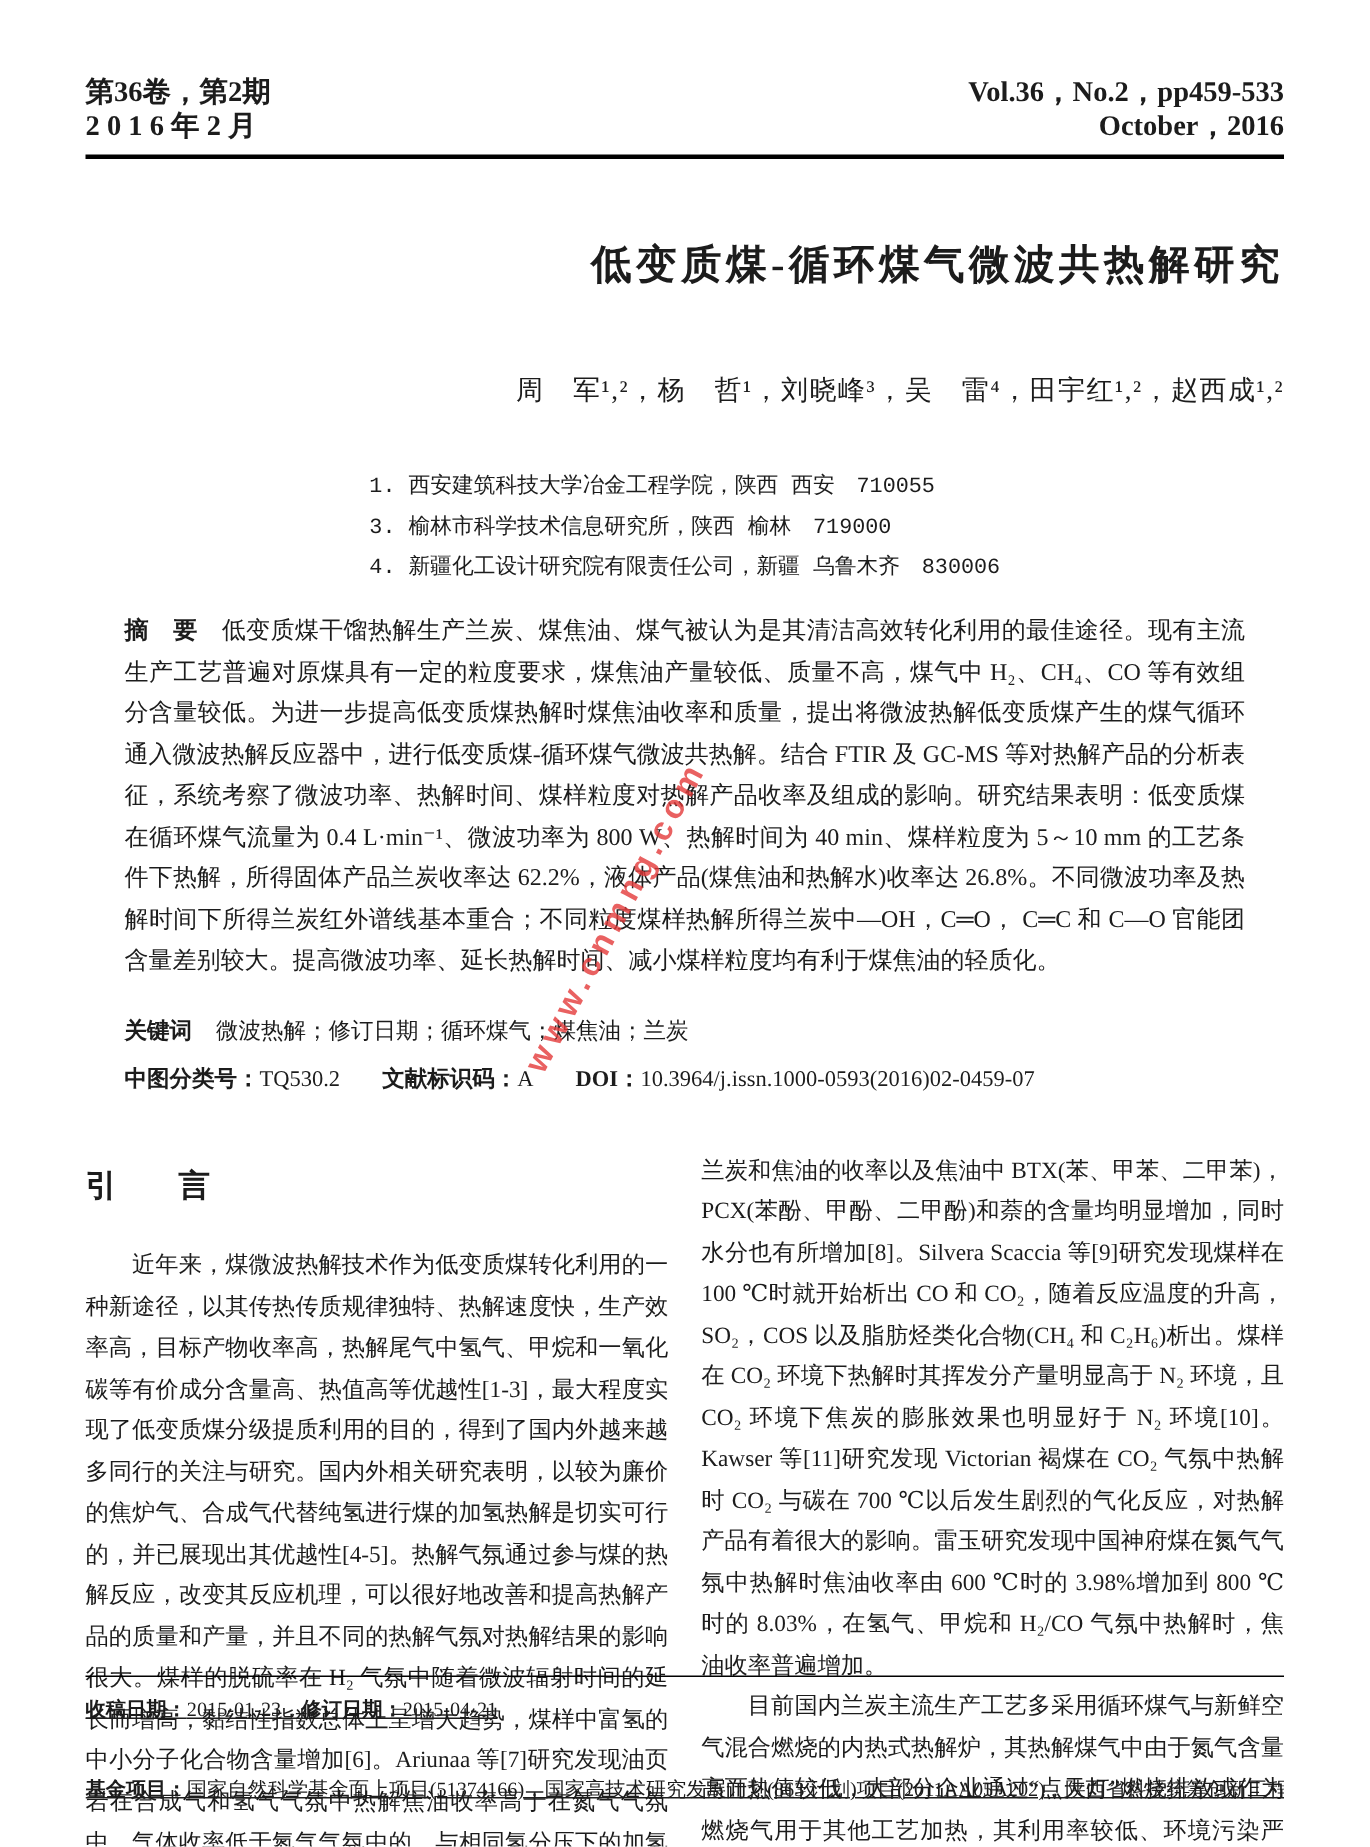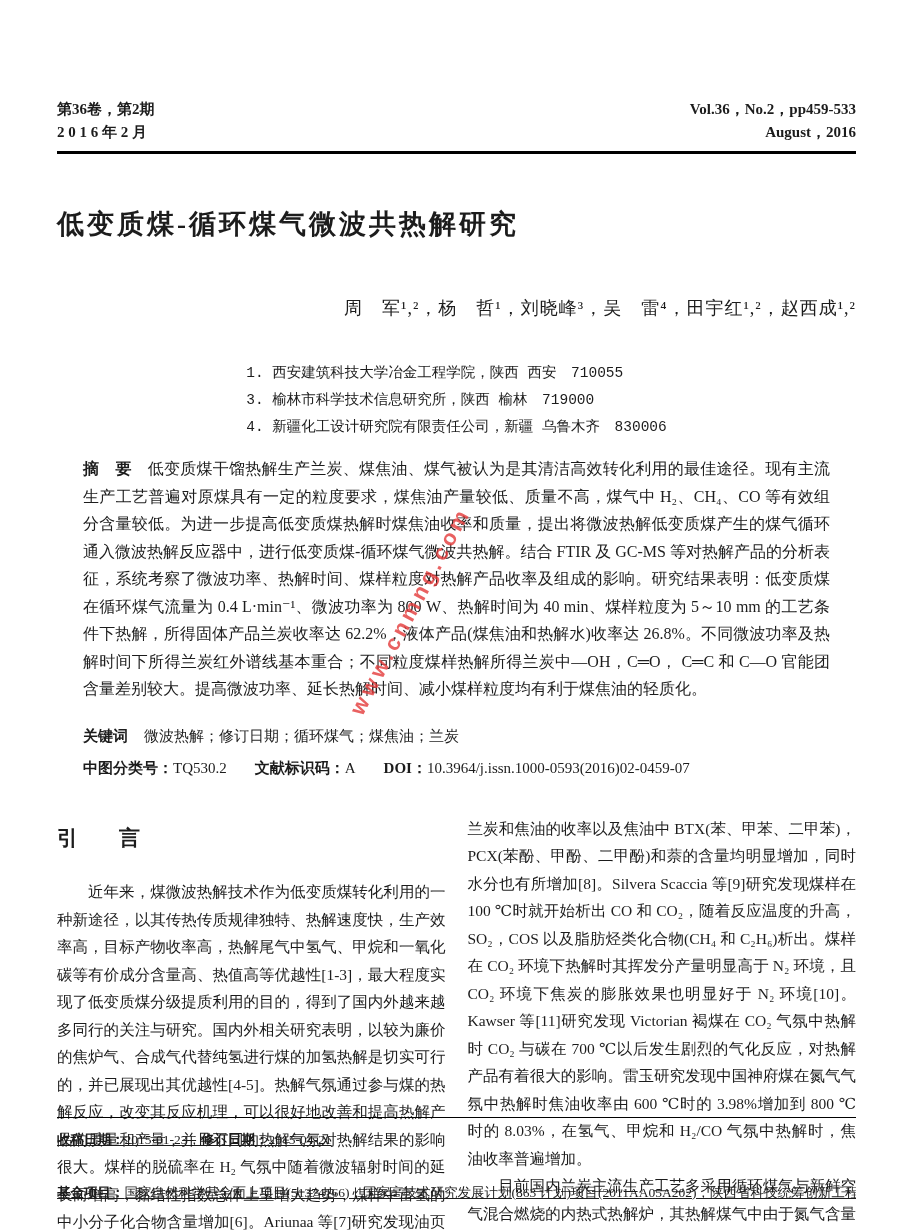--- a/index.html
+++ b/index.html
@@ -7,29 +7,29 @@
   body {
     width:913px; height:1231px;
     position:relative; overflow:hidden;
     font-family:"Liberation Serif","DejaVu Serif",serif;
     color:#1c1c1c;
   }
   .page { padding:50px 57px 0 57px; position:relative; height:100%; }
 
   
   .journal-header { display:flex; justify-content:space-between; align-items:flex-start;
-    font-weight:bold; font-size:15px; line-height:23px;margin-top:48px; }
+    font-weight:bold; font-size:19px; line-height:23px; }
   .jh-left { text-align:left; }
   .jh-center { text-align:center; flex:1; }
   .jh-right { text-align:right; }
   .jh-en { font-weight:bold; }
   .rule-thick { height:3px; background:#000; margin-top:7px; }
 
   
-  .title { text-align:left; font-size:27px; font-weight:bold; letter-spacing:3px; margin-top:52px; }
+  .title { text-align:right; font-size:27px; font-weight:bold; letter-spacing:3px; margin-top:52px; }
   .authors { text-align:right; font-size:18px; margin-top:54px; letter-spacing:1px; }
   .affil-wrap { text-align:center; margin-top:40px; }
   .affils { display:inline-block; text-align:left; font-size:14.5px; line-height:27px;font-family:Liberation Mono, monospace; }
 
   
   .abstract { margin:14px 26px 0 26px; font-size:16px; line-height:27.5px; text-align:justify; }
   .b { font-weight:bold; }
   .lbl { margin-right:16px; }
   .kw  { margin:20px 26px 0 26px; font-size:15px; line-height:26px; }
   .clc { margin:6px 26px 0 26px; font-size:15px; line-height:26px; }
@@ -57,21 +57,21 @@
 
 <div class="page">
 
   <div class="journal-header">
     <div class="jh-left">
       <div>第36卷，第2期</div>
       <div>2 0 1 6 年 2 月</div>
     </div>
     <div class="jh-right">
       <div>Vol.36，No.2，pp459-533</div>
-      <div>August，2016</div>
+      <div>October，2016</div>
     </div>
   </div>
   <div class="rule-thick"></div>
 
   <h1 class="title">低变质煤-循环煤气微波共热解研究</h1>
 
   <div class="authors">周　军¹,²，杨　哲¹，刘晓峰³，吴　雷⁴，田宇红¹,²，赵西成¹,²</div>
 
   <div class="affil-wrap">
     <div class="affils">

